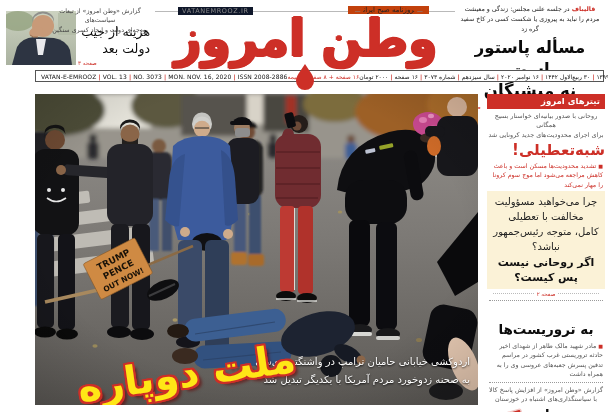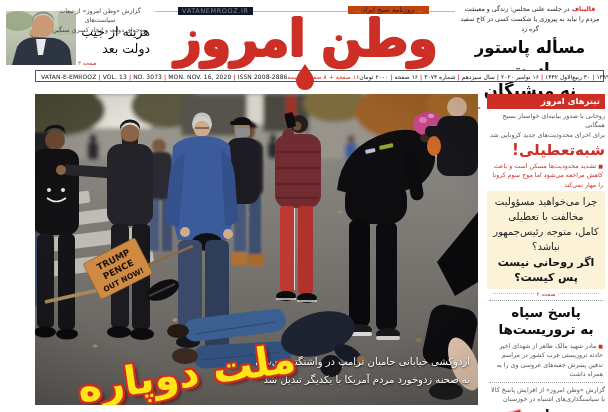--- a/index.html
+++ b/index.html
@@ -59,21 +59,21 @@
                text-shadow:2px 0 var(--brand-red),-2px 0 var(--brand-red),0 2px var(--brand-red),
                            0 -2px var(--brand-red),2px 2px var(--brand-red),-2px -2px var(--brand-red),
                            2px -2px var(--brand-red),-2px 2px var(--brand-red),4px 4px 3px rgba(100,0,0,.55);}
   .photo-caption{position:absolute;right:8px;bottom:16px;direction:rtl;text-align:right;color:#fff;
                  font-size:10px;line-height:1.8;text-shadow:0 1px 2px rgba(0,0,0,.85);}
 
   
   .sidebar{position:absolute;left:487px;top:94px;width:118px;direction:rtl;}
   .sb-header{background:var(--brand-red);color:#fff;font-weight:bold;font-size:8.5px;
              padding:2px 5px 3px;text-align:right;}
-  .sb-kicker{color:#555;line-height:1.45;margin-top:3px;font-size:6.4px;}
+  .sb-kicker{color:#555;text-align:center;line-height:1.45;margin-top:3px;font-size:6.4px;}
   .sb-h-red{color:var(--brand-red);font-weight:bold;font-size:15px;text-align:right;margin:1px 0 2px;}
   .sb-bullet{font-size:6.3px;line-height:1.5;text-align:right;margin:2px 2px 0;color:var(--brand-red);}
   .sb-bullet.gray{color:#555;}
   .sb-bullet .sq{color:var(--brand-red);font-size:5px;margin-left:2px;}
   .sb-box{background:var(--highlight-box);padding:3px 4px 4px;margin-top:2px;text-align:center;}
   .sb-box-small{font-size:10px;color:#222;line-height:1.5;}
   .sb-box-bold{font-size:11px;font-weight:bold;color:#111;line-height:1.3;margin-top:2px;}
   .sb-pageref{display:flex;align-items:center;gap:3px;margin:2px 6px 1px;color:var(--brand-red);font-size:5.5px;}
   .sb-pageref .dots{flex:1;border-top:1px dotted #bbb;}
   .sb-divider{border-top:1px dotted #9a9a9a;margin:3px 2px;}
@@ -375,21 +375,21 @@
     </div>
     <div class="sb-pageref">
       <span class="dots"></span>
         <span>صفحه ۲</span>
         <span class="dots"></span>
     </div>
 
     <div class="sb-divider"></div>
 
     <div class="sb-h-black">
-      <span>پاسخ سپاه</span><br>
+      <br>
       <span>به تروریست‌ها</span>
     </div>
     <div class="sb-bullet gray">
       <span class="sq">■</span><span>مادر شهید مالک طاهر از شهدای اخیر حادثه تروریستی غرب کشور در مراسم تدفین پسرش جعبه‌های عروسی وی را به همراه داشت</span>
     </div>
 
     <div class="sb-divider"></div>
 
     <div class="sb-kicker">
       <span>گزارش «وطن امروز» از افزایش پاسخ کالا</span><br>

